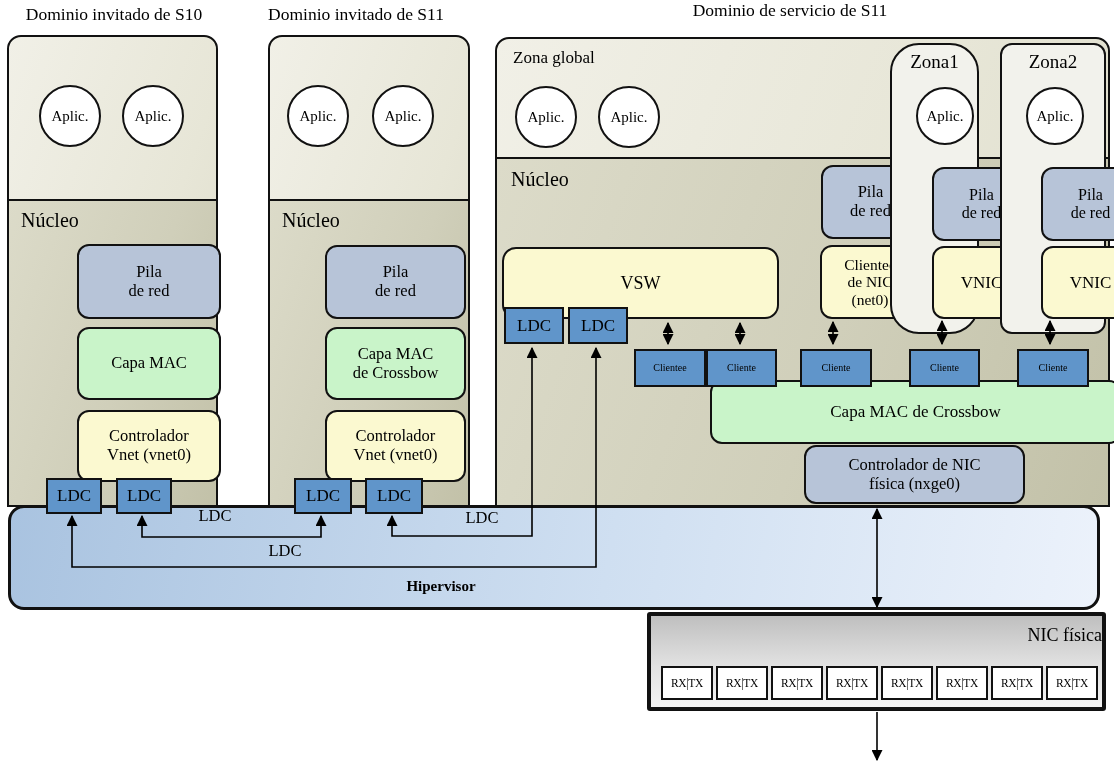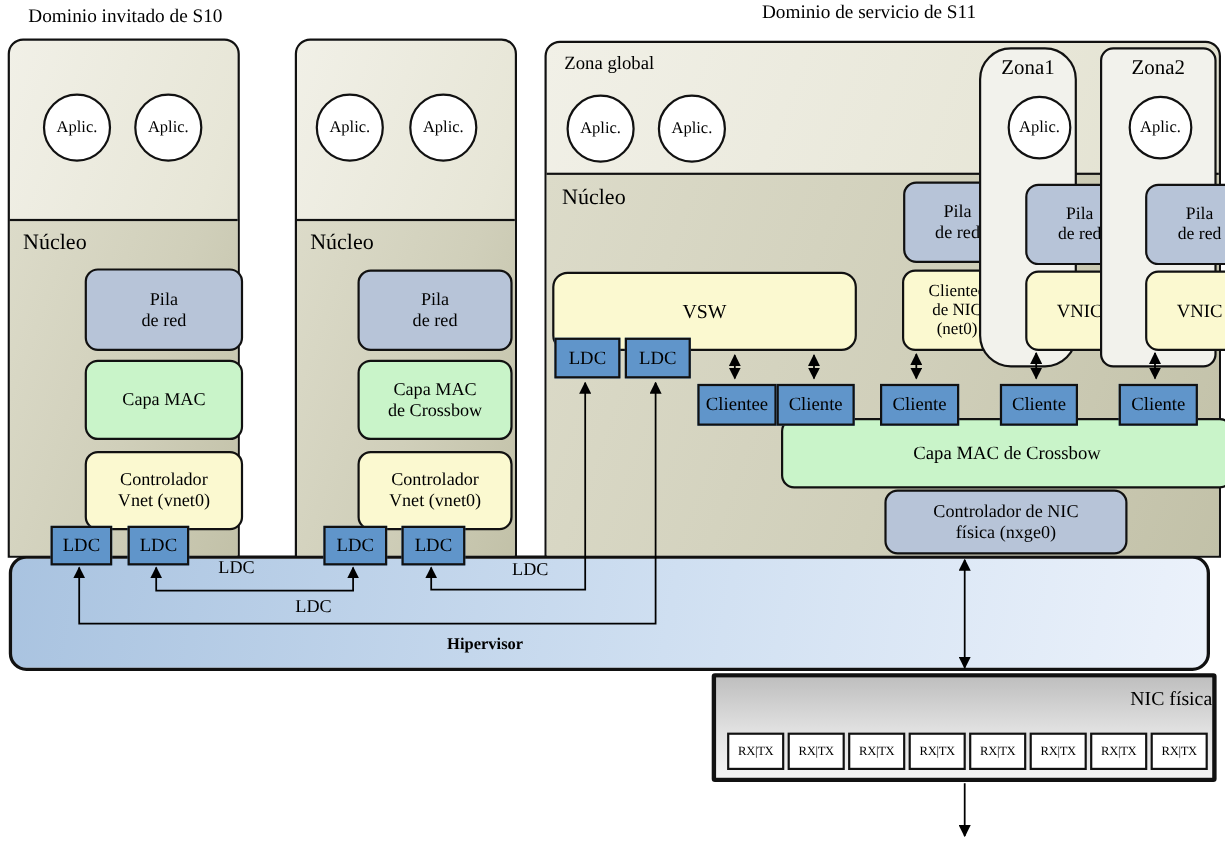--- a/index.html
+++ b/index.html
@@ -23,21 +23,21 @@
   .zg-label{position:absolute;left:16px;top:9px;font-size:17px;}
   .box{
     position:absolute;box-sizing:border-box;display:flex;align-items:center;justify-content:center;
     text-align:center;border:2px solid #111;white-space:pre-line;line-height:1.13;font-size:16.5px;
   }
   .r12{border-radius:12px;margin-left:36px;}
   .blue{background:#b7c4d8;}
   .green{background:#c9f4c9;}
   .yellow{background:#fbf9d0;}
   .ldcbox{background:#6095ca;border:2px solid #111;font-size:17px;z-index:3;}
-  .client{background:#6095ca;border:2px solid #111;font-size:17px;z-index:3;}
+  .client{background:#6095ca;border:2px solid #111;font-size:10px;z-index:3;}
   .circle{
     position:absolute;box-sizing:border-box;background:#fff;border:2px solid #111;border-radius:50%;
     display:flex;align-items:center;justify-content:center;font-size:15px;
   }
   .zone{
     position:absolute;box-sizing:border-box;border:2px solid #111;border-radius:12px;
     background:#f2f2ec;z-index:3;
   }
   .zone-name{position:absolute;left:0;right:0;top:6px;text-align:center;font-size:19px;}
   .hypervisor{
@@ -56,20 +56,21 @@
   }
   .ldc-ch-label{position:absolute;box-sizing:border-box;width:54px;text-align:center;font-size:16.5px;z-index:4;}
   .overlay{position:absolute;left:0;top:0;z-index:5;pointer-events:none;}
 </style>
 </head>
 <body>
 
 <div class="canvas">
 
   <div class="dom-title" style="left:0;top:4px;width:228px;">Dominio invitado de S10</div>
+  <div class="dom-title" style="left:240px;top:4px;width:232px;">Dominio invitado de S11</div>
   <div class="dom-title" style="left:630px;top:0;width:320px;">Dominio de servicio de S11</div>
 
   <div class="hypervisor" style="left:8px;top:505px;width:1092px;height:105px;">
     <div class="hyp-label" style="left:360px;top:70px;width:140px;">Hipervisor</div>
   </div>
 
   <div class="domain" style="left:7px;top:35px;width:211px;height:472px;">
     <div class="circle" style="left:30px;top:48px;width:62px;height:62px;">Aplic.</div>
     <div class="circle" style="left:113px;top:48px;width:62px;height:62px;">Aplic.</div>
     <div class="kernel-area" style="top:162px;">

